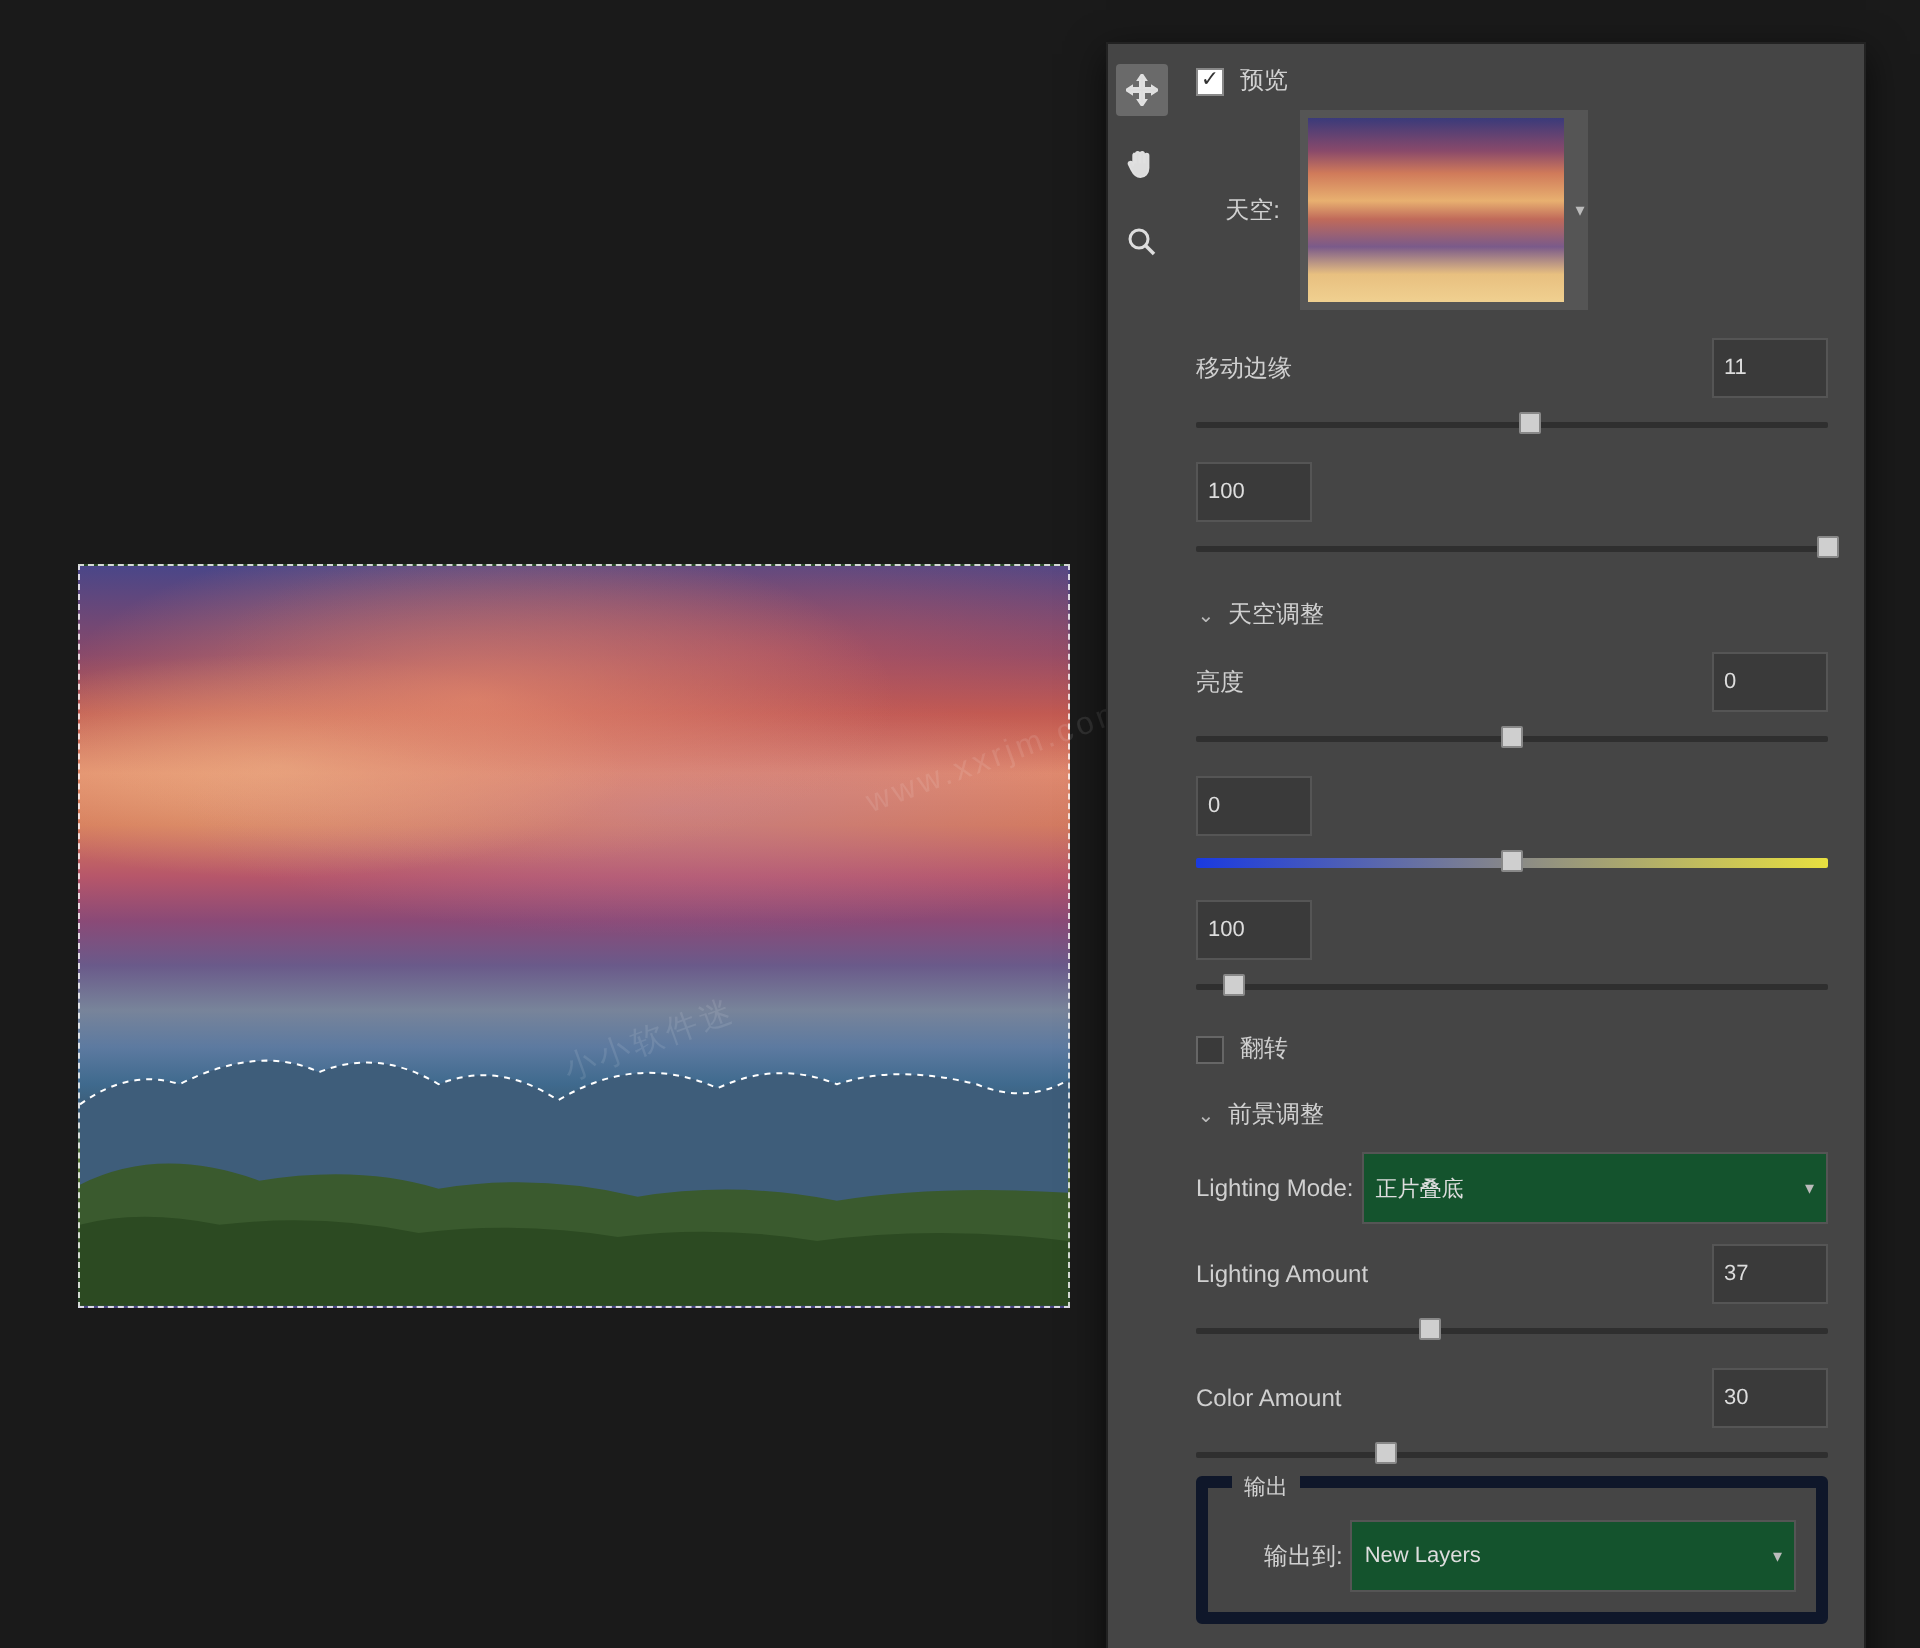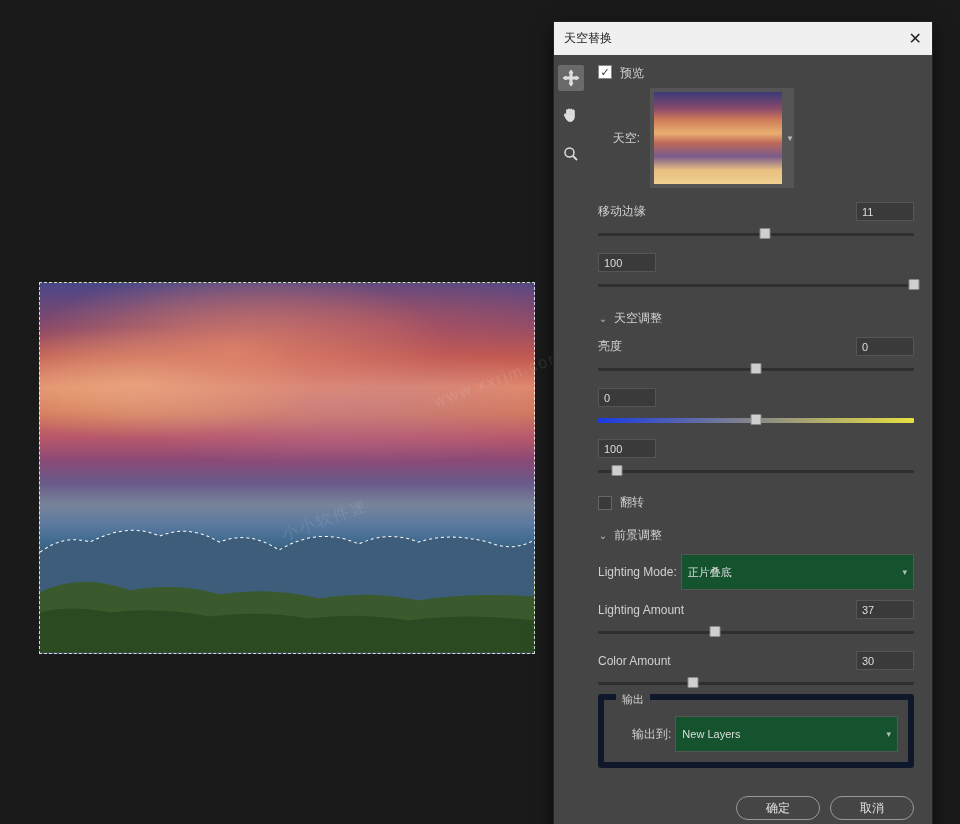--- a/index.html
+++ b/index.html
@@ -88,21 +88,21 @@
   }
   .tool-btn {
     width:26px; height:26px; display:flex; align-items:center; justify-content:center;
     border-radius:2px; cursor:pointer;
   }
   .tool-btn.active { background:#6a6a6a; }
   .tool-btn svg { width:16px; height:16px; fill:#e0e0e0; stroke:#e0e0e0; }
 
   .content-column { flex:1; padding: 10px 18px 14px 10px; }
 
-  .preview-row { display:flex; align-items:flex-start; gap:8px; margin-bottom:6px; }
+  .preview-row { display:flex; align-items:center; gap:8px; margin-bottom:6px; }
   .checkbox {
     width:14px; height:14px; background:#fff; border:1px solid #888; display:flex;
     align-items:center; justify-content:center; cursor:pointer;
   }
   .checkbox.checked::after { content:"✓"; color:#333; font-size:11px; line-height:1; }
   .checkbox.unchecked { background:#3a3a3a; border:1px solid #666; }
 
   .thumb-row { display:flex; align-items:center; gap:10px; margin: 6px 0 14px 0; }
   .thumb-row .label { width:42px; text-align:right; }
   .thumb-wrap {
@@ -122,21 +122,21 @@
     background:#555; display:flex; align-items:center; justify-content:center;
     color:#bbb; font-size:9px;
   }
 
   .param-row {
     display:flex; align-items:center; justify-content:space-between;
     margin-top:10px;
   }
   .param-row .lbl { flex:1; }
   .param-field {
-    width:58px; height:19px; background:#3a3a3a; border:1px solid #555;
+    width:58px; height:30px; background:#3a3a3a; border:1px solid #555;
     color:#ddd; font-size:11px; padding:0 5px; display:flex; align-items:center;
   }
   .slider {
     position:relative; height:18px; margin: 4px 0 2px 0;
   }
   .slider .track {
     position:absolute; left:0; right:0; top:8px; height:3px;
     background:#2f2f2f; border-radius:1px;
   }
   .slider .track.gradient {
@@ -207,24 +207,20 @@
       <path d="M0,100 Q30,92 70,100 Q120,94 170,104 Q220,98 270,106 Q320,100 370,108 Q430,100 496,108 L496,140 L0,140 Z" fill="#2c4a22"></path>
       <path d="M0,40 Q25,22 50,30 Q90,10 120,24 Q150,12 180,30 Q210,18 240,38 Q280,14 320,32 Q350,18 380,30 Q410,20 450,30 Q475,40 496,28" fill="none" stroke="#ffffff" stroke-width="1" stroke-dasharray="3 3"></path>
     </svg>
   </div>
 </div>
 
 <div class="watermark" style="left:430px; top:370px;">www.xxrjm.com</div>
 <div class="watermark" style="left:280px; top:510px;">小小软件迷</div>
 
 <div class="dialog">
-  <div class="titlebar">
-    <span>天空替换</span>
-    <span class="close-x">✕</span>
-  </div>
 
   <div class="dialog-body">
 
     <div class="tool-column">
       <div class="tool-btn active">
         <svg viewBox="0 0 16 16">
             <path fill="#ddd" d="M8 0l2 3h-1v4h4v-1l3 2-3 2v-1H9v4h1l-2 3-2-3h1V9H3v1L0 8l3-2v1h4V3H6l2-3z"></path>
           </svg>
       </div>
       <div class="tool-btn">

